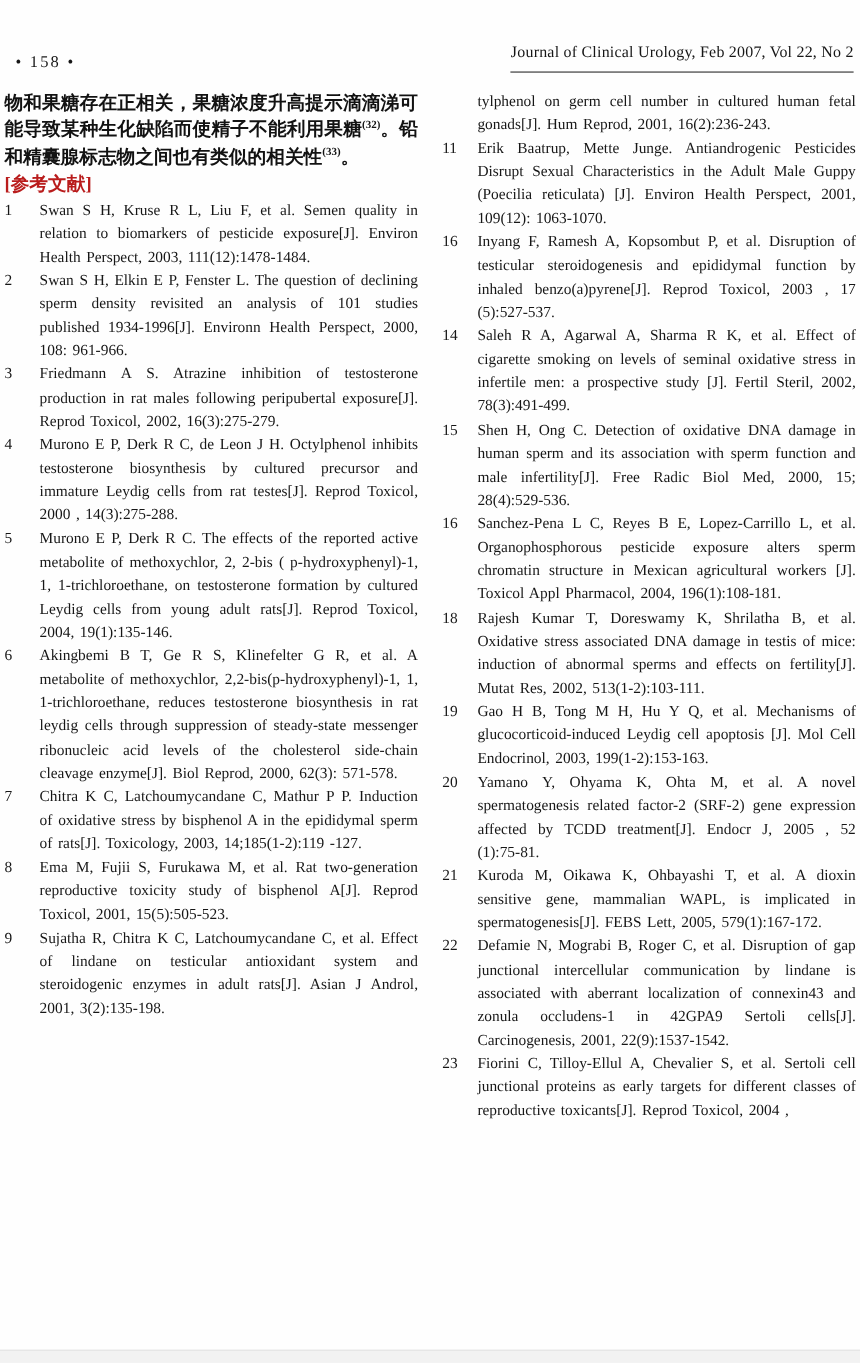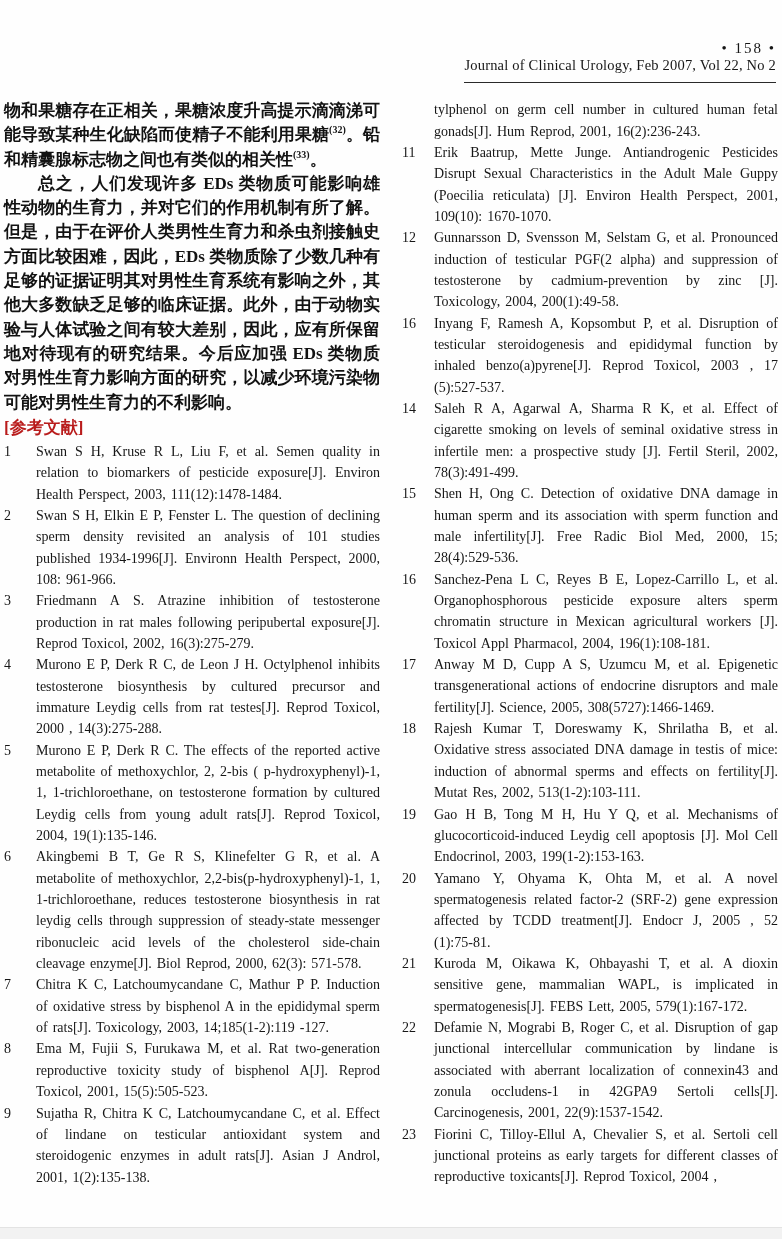--- a/index.html
+++ b/index.html
@@ -11,38 +11,36 @@
     color: #161616;
     font-family: "Liberation Serif", "DejaVu Serif", serif;
     overflow: hidden;
     box-sizing: border-box;
   }
   .page-header {
     display: flex;
     justify-content: space-between;
     align-items: flex-end;
     padding: 40px 6px 0 14px;
-    flex-direction: column;
   }
   .page-number {
     font-size: 15px;
     letter-spacing: 2px;
   }
   .journal-title {
     font-size: 14.5px;
     border-bottom: 1.5px solid #2a2a2a;
     padding-bottom: 8px;
     letter-spacing: 0.2px;
   }
   .columns {
     display: flex;
     gap: 22px;
     padding: 0 4px;
     margin-top: 16px;
-    align-items: center;
   }
   .col { flex: 1; min-width: 0; }
   .cn {
     font-size: 17px;
     line-height: 24.3px;
     text-align: justify;
     margin: 0;
     font-weight: 600;
     color: #121212;
   }
@@ -91,21 +89,20 @@
   <header class="page-header">
     <span class="page-number">• 158 •</span>
     <span class="journal-title">Journal of Clinical Urology, Feb 2007, Vol 22, No 2</span>
   </header>
 
   <div class="columns">
 
     <div class="col">
       <p class="cn"><span>物和果糖存在正相关，果糖浓度升高提示滴滴涕可能导致某种生化缺陷而使精子不能利用果糖</span><sup class="sup-cite">(32)</sup><span>。铅和精囊腺标志物之间也有类似的相关性</span><sup class="sup-cite">(33)</sup><span>。</span></p>
 
-      <p class="cn indent">总之，人们发现许多 EDs 类物质可能影响雄性动物的生育力，并对它们的作用机制有所了解。但是，由于在评价人类男性生育力和杀虫剂接触史方面比较困难，因此，EDs 类物质除了少数几种有足够的证据证明其对男性生育系统有影响之外，其他大多数缺乏足够的临床证据。此外，由于动物实验与人体试验之间有较大差别，因此，应有所保留地对待现有的研究结果。今后应加强 EDs 类物质对男性生育力影响方面的研究，以减少环境污染物可能对男性生育力的不利影响。</p>
 
       <h3 class="refs-heading">[参考文献]</h3>
 
       <div class="ref">
         <span class="ref-num">1</span>
         <span class="ref-text">Swan S H, Kruse R L, Liu F, et al. Semen quality in relation to biomarkers of pesticide exposure[J]. Environ Health Perspect, 2003, 111(12):1478-1484.</span>
       </div>
       <div class="ref">
         <span class="ref-num">2</span>
         <span class="ref-text">Swan S H, Elkin E P, Fenster L. The question of declining sperm density revisited an analysis of 101 studies published 1934-1996[J]. Environn Health Perspect, 2000, 108: 961-966.</span>
@@ -129,56 +126,48 @@
       <div class="ref">
         <span class="ref-num">7</span>
         <span class="ref-text">Chitra K C, Latchoumycandane C, Mathur P P. Induction of oxidative stress by bisphenol A in the epididymal sperm of rats[J]. Toxicology, 2003, 14;185(1-2):119 -127.</span>
       </div>
       <div class="ref">
         <span class="ref-num">8</span>
         <span class="ref-text">Ema M, Fujii S, Furukawa M, et al. Rat two-generation reproductive toxicity study of bisphenol A[J]. Reprod Toxicol, 2001, 15(5):505-523.</span>
       </div>
       <div class="ref">
         <span class="ref-num">9</span>
-        <span class="ref-text">Sujatha R, Chitra K C, Latchoumycandane C, et al. Effect of lindane on testicular antioxidant system and steroidogenic enzymes in adult rats[J]. Asian J Androl, 2001, 1(2):135-138.</span>
+        <span class="ref-text">Sujatha R, Chitra K C, Latchoumycandane C, et al. Effect of lindane on testicular antioxidant system and steroidogenic enzymes in adult rats[J]. Asian J Androl, 2001, 3(2):135-198.</span>
       </div>
     </div>
 
     <div class="col">
       <div class="ref">
         <span class="ref-num"></span>
         <span class="ref-text">tylphenol on germ cell number in cultured human fetal gonads[J]. Hum Reprod, 2001, 16(2):236-243.</span>
       </div>
       <div class="ref">
         <span class="ref-num">11</span>
-        <span class="ref-text">Erik Baatrup, Mette Junge. Antiandrogenic Pesticides Disrupt Sexual Characteristics in the Adult Male Guppy (Poecilia reticulata) [J]. Environ Health Perspect, 2001, 109(10): 1670-1070.</span>
-      </div>
-      <div class="ref">
-        <span class="ref-num">12</span>
-        <span class="ref-text">Gunnarsson D, Svensson M, Selstam G, et al. Pronounced induction of testicular PGF(2 alpha) and suppression of testosterone by cadmium-prevention by zinc [J]. Toxicology, 2004, 200(1):49-58.</span>
+        <span class="ref-text">Erik Baatrup, Mette Junge. Antiandrogenic Pesticides Disrupt Sexual Characteristics in the Adult Male Guppy (Poecilia reticulata) [J]. Environ Health Perspect, 2001, 109(12): 1063-1070.</span>
       </div>
       <div class="ref">
         <span class="ref-num">16</span>
         <span class="ref-text">Inyang F, Ramesh A, Kopsombut P, et al. Disruption of testicular steroidogenesis and epididymal function by inhaled benzo(a)pyrene[J]. Reprod Toxicol, 2003 , 17 (5):527-537.</span>
       </div>
       <div class="ref">
         <span class="ref-num">14</span>
         <span class="ref-text">Saleh R A, Agarwal A, Sharma R K, et al. Effect of cigarette smoking on levels of seminal oxidative stress in infertile men: a prospective study [J]. Fertil Steril, 2002, 78(3):491-499.</span>
       </div>
       <div class="ref">
         <span class="ref-num">15</span>
         <span class="ref-text">Shen H, Ong C. Detection of oxidative DNA damage in human sperm and its association with sperm function and male infertility[J]. Free Radic Biol Med, 2000, 15; 28(4):529-536.</span>
       </div>
       <div class="ref">
         <span class="ref-num">16</span>
         <span class="ref-text">Sanchez-Pena L C, Reyes B E, Lopez-Carrillo L, et al. Organophosphorous pesticide exposure alters sperm chromatin structure in Mexican agricultural workers [J]. Toxicol Appl Pharmacol, 2004, 196(1):108-181.</span>
-      </div>
-      <div class="ref">
-        <span class="ref-num">17</span>
-        <span class="ref-text">Anway M D, Cupp A S, Uzumcu M, et al. Epigenetic transgenerational actions of endocrine disruptors and male fertility[J]. Science, 2005, 308(5727):1466-1469.</span>
       </div>
       <div class="ref">
         <span class="ref-num">18</span>
         <span class="ref-text">Rajesh Kumar T, Doreswamy K, Shrilatha B, et al. Oxidative stress associated DNA damage in testis of mice: induction of abnormal sperms and effects on fertility[J]. Mutat Res, 2002, 513(1-2):103-111.</span>
       </div>
       <div class="ref">
         <span class="ref-num">19</span>
         <span class="ref-text">Gao H B, Tong M H, Hu Y Q, et al. Mechanisms of glucocorticoid-induced Leydig cell apoptosis [J]. Mol Cell Endocrinol, 2003, 199(1-2):153-163.</span>
       </div>
       <div class="ref">

